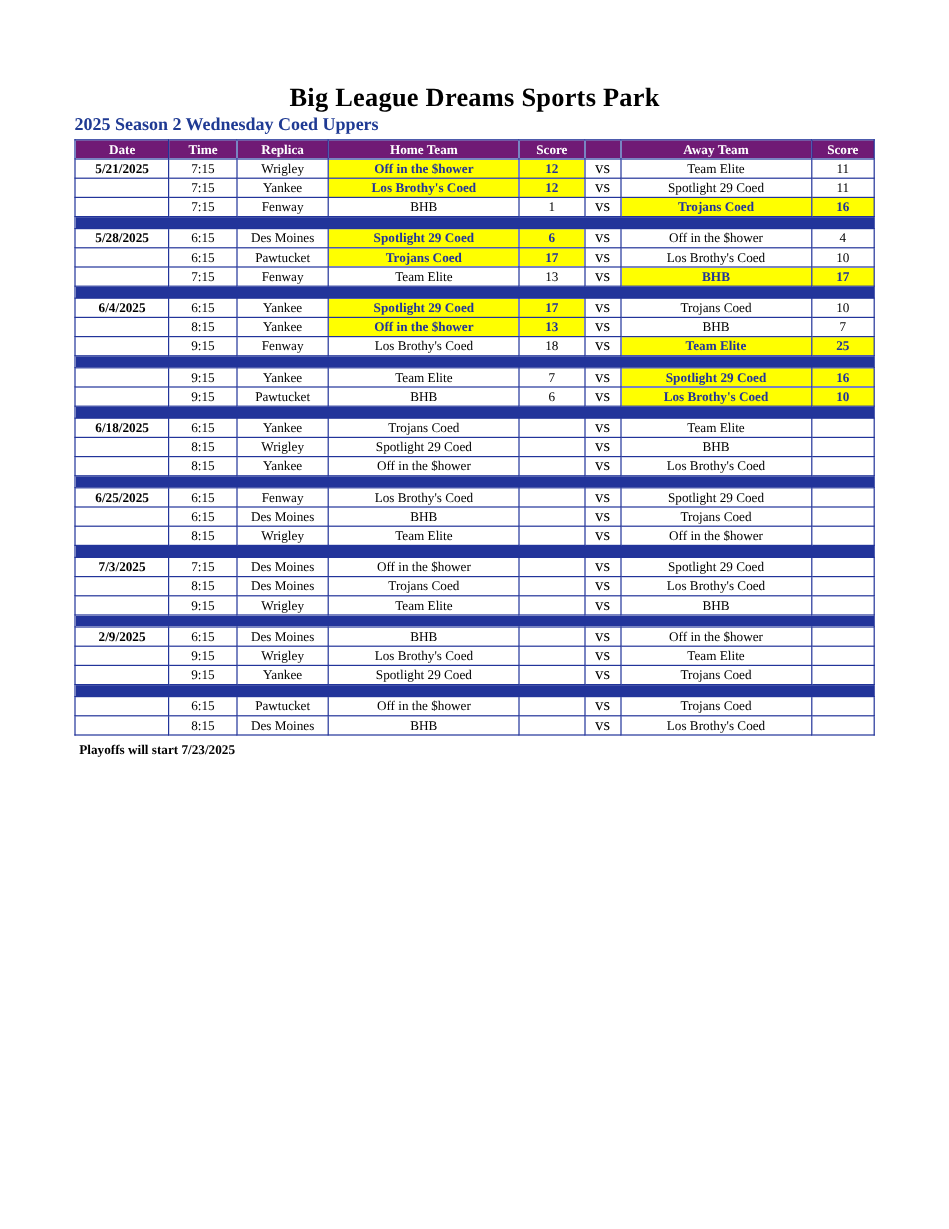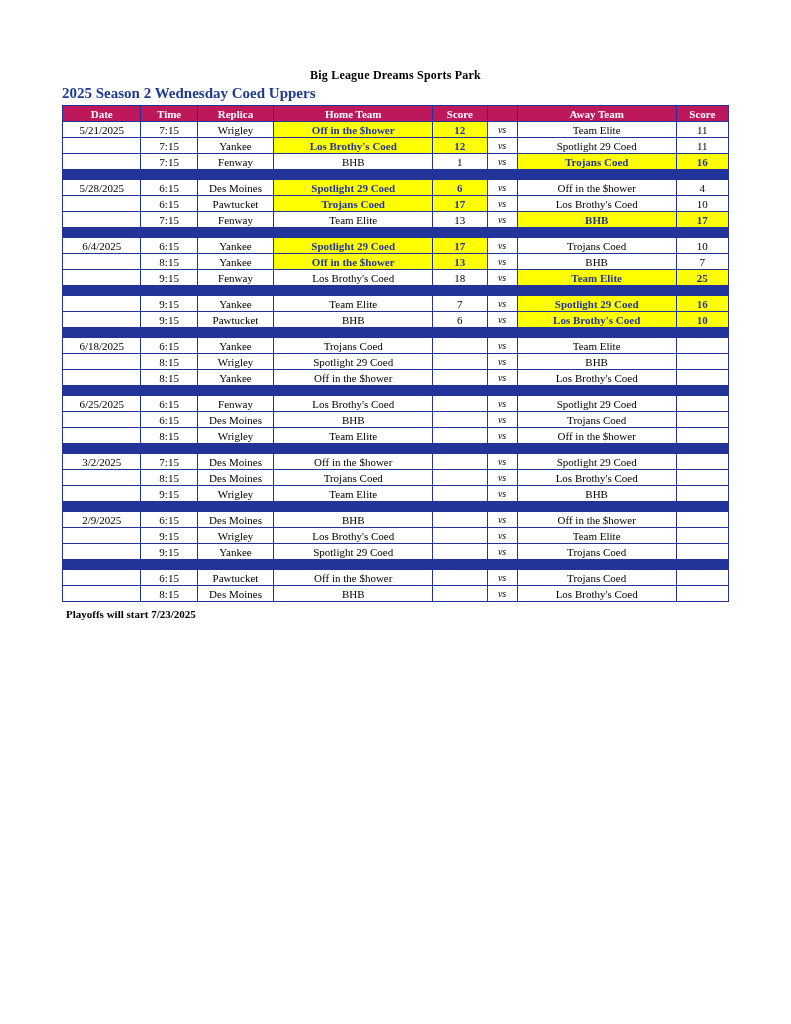--- a/index.html
+++ b/index.html
@@ -15,21 +15,21 @@
     position: relative;
   }
   .page {
     width: 791px;
     height: 1024px;
     box-sizing: border-box;
     padding: 60px 62px 0 62px;
   }
   .title {
     text-align: center;
-    font-size: 12px;
+    font-size: 22px;
     font-weight: bold;
     letter-spacing: 0.2px;
     margin: 8px 0 2px 0;
   }
   .subtitle {
     text-align: left;
     font-size: 15px;
     font-weight: bold;
     color: #1f3a93;
     margin: 2px 0 3px 0;
@@ -50,36 +50,36 @@
   table.schedule td, table.schedule th {
     border: 1px solid #22349a;
     height: 15px;
     line-height: 14px;
     padding: 0 2px;
     text-align: center;
     overflow: hidden;
     white-space: nowrap;
   }
   thead th {
-    background: #be185d;
+    background: #701a75;
     color: #ffffff;
     font-weight: bold;
     font-size: 11px;
     height: 16px;
   }
   .c-date { width: 78px; }
   .c-time { width: 56px; }
   .c-replica { width: 76px; }
   .c-home { width: 158px; }
   .c-score { width: 54px; }
-  .c-vs { width: 30px; font-style: italic; font-size: 10px; }
+  .c-vs { width: 30px; font-size: 14px; }
   .c-away { width: 158px; }
   .c-score2 { width: 52px; }
 
-  td.bold { font-weight: normal; margin-top: 35px; }
+  td.bold { font-weight: bold; margin-top: 35px; }
   td.hi {
     background: #ffff00;
     color: #22349a;
     font-weight: bold;
   }
   tr.spacer td {
     background: #22349a;
     border: 1px solid #22349a;
     height: 9px;
     padding: 0;
@@ -305,21 +305,21 @@
           <td>Team Elite</td>
           <td></td>
           <td class="c-vs">vs</td>
           <td>Off in the $hower</td>
           <td></td>
         </tr>
         <tr class="spacer">
           <td colspan="8"></td>
         </tr>
         <tr>
-          <td class="bold">3/2/2025</td>
+          <td class="bold">7/3/2025</td>
           <td>7:15</td>
           <td>Des Moines</td>
           <td>Off in the $hower</td>
           <td></td>
           <td class="c-vs">vs</td>
           <td>Spotlight 29 Coed</td>
           <td></td>
         </tr>
         <tr>
           <td class="bold"></td>

